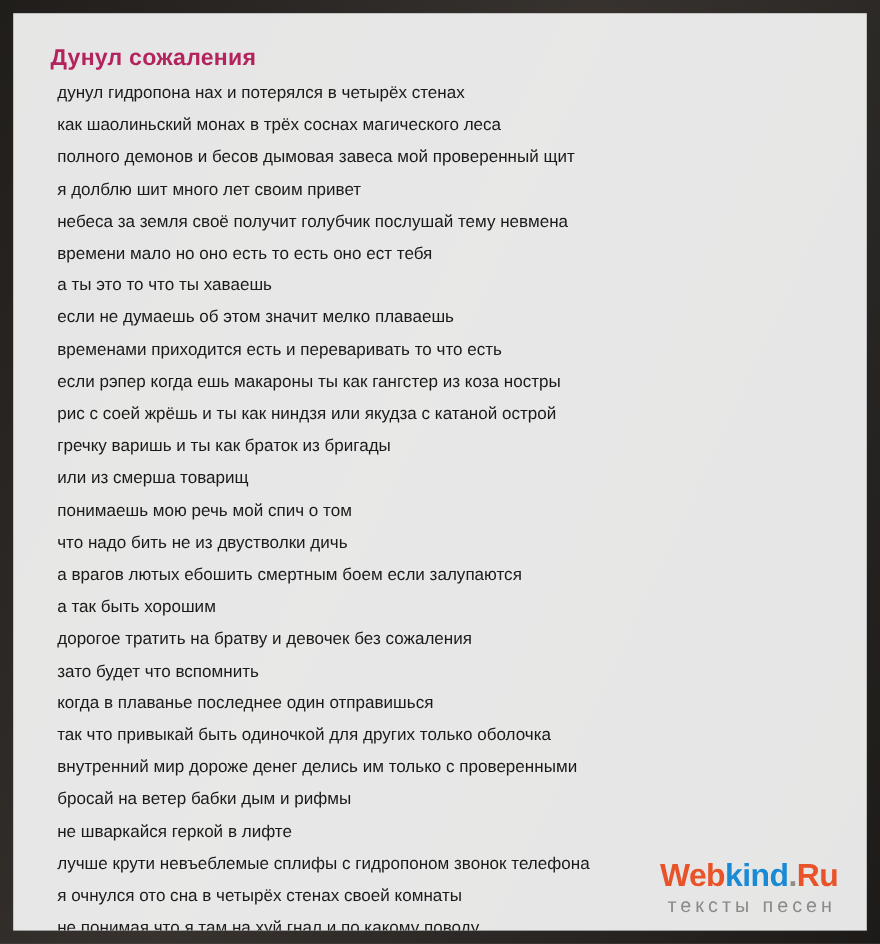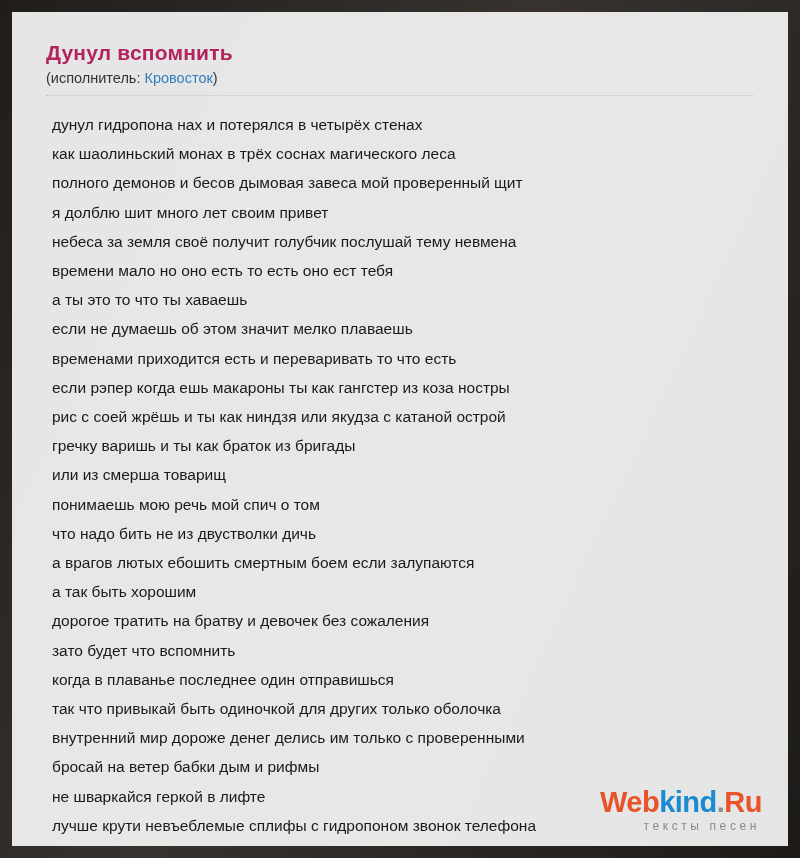--- a/index.html
+++ b/index.html
@@ -80,39 +80,36 @@
   .wm-main {
     font-size: 29px;
     font-weight: bold;
     letter-spacing: -0.5px;
   }
   .wm-web { color: #e8532a; }
   .wm-kind { color: #1a8ad4; }
   .wm-dot { color: #8d8d8d; font-weight: bold; }
   .wm-ru { color: #e8532a; }
   .wm-sub {
-    font-size: 12px;
+    font-size: 18px;
     color: #8a8a8a;
     letter-spacing: 3.6px;
     margin-top: 3px;
     padding-right: 2px;
   }
 </style>
 </head>
 <body>
 
 <div class="bg"></div>
 
 <div class="card">
 
-  <h1 class="song-title">Дунул вспомнить</h1>
+  <h1 class="song-title">Дунул сожаления</h1>
 
-  <div class="artist-line">
-    <span>(исполнитель: </span><a href="#">Кровосток</a><span>)</span>
-  </div>
 
   <div class="lyrics">дунул гидропона нах и потерялся в четырёх стенах
 как шаолиньский монах в трёх соснах магического леса
 полного демонов и бесов дымовая завеса мой проверенный щит
 я долблю шит много лет своим привет
 небеса за земля своё получит голубчик послушай тему невмена
 времени мало но оно есть то есть оно ест тебя
 а ты это то что ты хаваешь
 если не думаешь об этом значит мелко плаваешь
 временами приходится есть и переваривать то что есть

